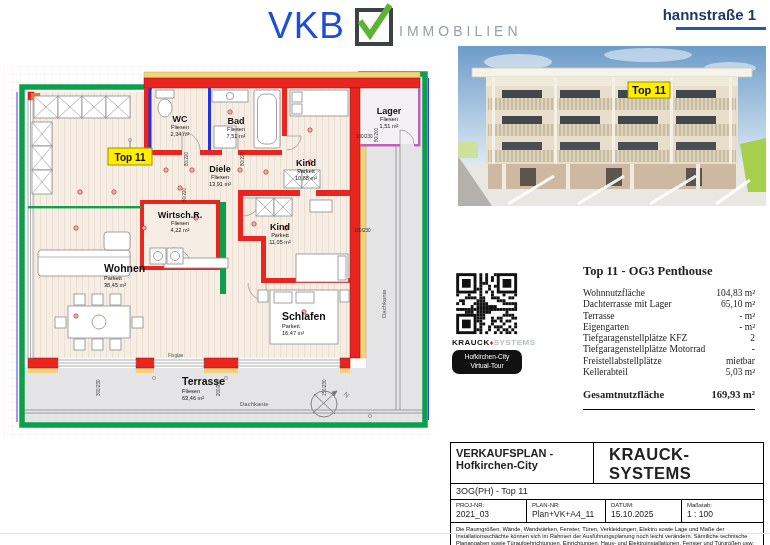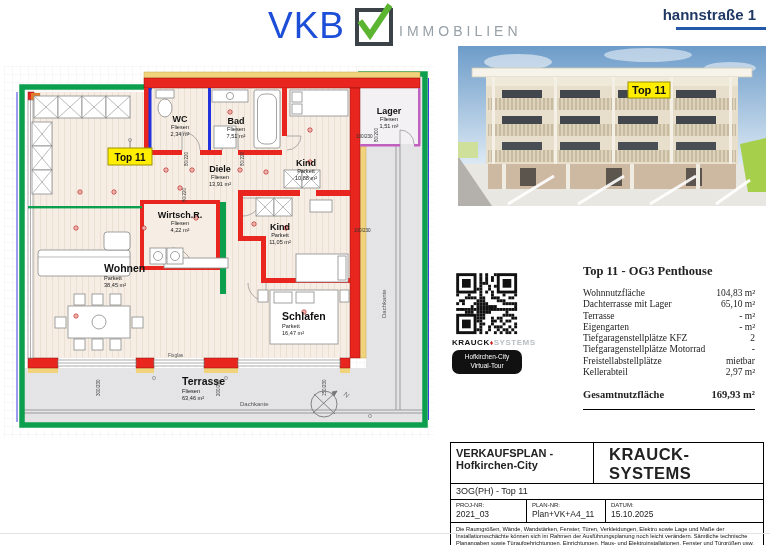--- a/index.html
+++ b/index.html
@@ -598,21 +598,21 @@
     <div class="drow">
         <span>Tiefgaragenstellplätze Motorrad</span>
         <span>-</span>
       </div>
     <div class="drow">
         <span>Freistellabstellplätze</span>
         <span>mietbar</span>
       </div>
     <div class="drow">
         <span>Kellerabteil</span>
-        <span>2,97 m²</span>
+        <span>5,03 m²</span>
       </div>
     <div class="dtotal">
         <span>Gesamtnutzfläche</span>
         <span>169,93 m²</span>
       </div>
   </div>
 
   <div class="tblock">
     <div class="tb-r1">
       <div class="tb-title">VERKAUFSPLAN - Hofkirchen-City</div>
@@ -625,18 +625,22 @@
         <div class="tb-val">2021_03</div>
       </div>
       <div class="tb-cell" style="flex:0 0 69px">
         <div class="tb-cap">PLAN-NR:</div>
         <div class="tb-val">Plan+VK+A4_11</div>
       </div>
       <div class="tb-cell" style="flex:0 0 66px">
         <div class="tb-cap">DATUM:</div>
         <div class="tb-val">15.10.2025</div>
       </div>
+      <div class="tb-cell" style="flex:1">
+        <div class="tb-cap">Maßstab:</div>
+        <div class="tb-val">1 : 100</div>
+      </div>
     </div>
     <div class="tb-r4">Die Raumgrößen, Wände, Wandstärken, Fenster, Türen, Verkleidungen, Elektro sowie Lage und Maße der Installationsschächte können sich im Rahmen der Ausführungsplanung noch leicht verändern. Sämtliche technische Planangaben sowie Türaufgehrichtungen, Einrichtungen, Haus- und Elektroinstallationen, Fenster und Türgrößen usw. sind symbolhaft und werden je nach Vereinbarung mit den Käufern auf der Grundlage der Bau- und Ausstattungsbeschreibung ausgeführt.</div>
   </div>
 
   <div class="page-bottom-line"></div>
 </div>
 
 </body></html>

